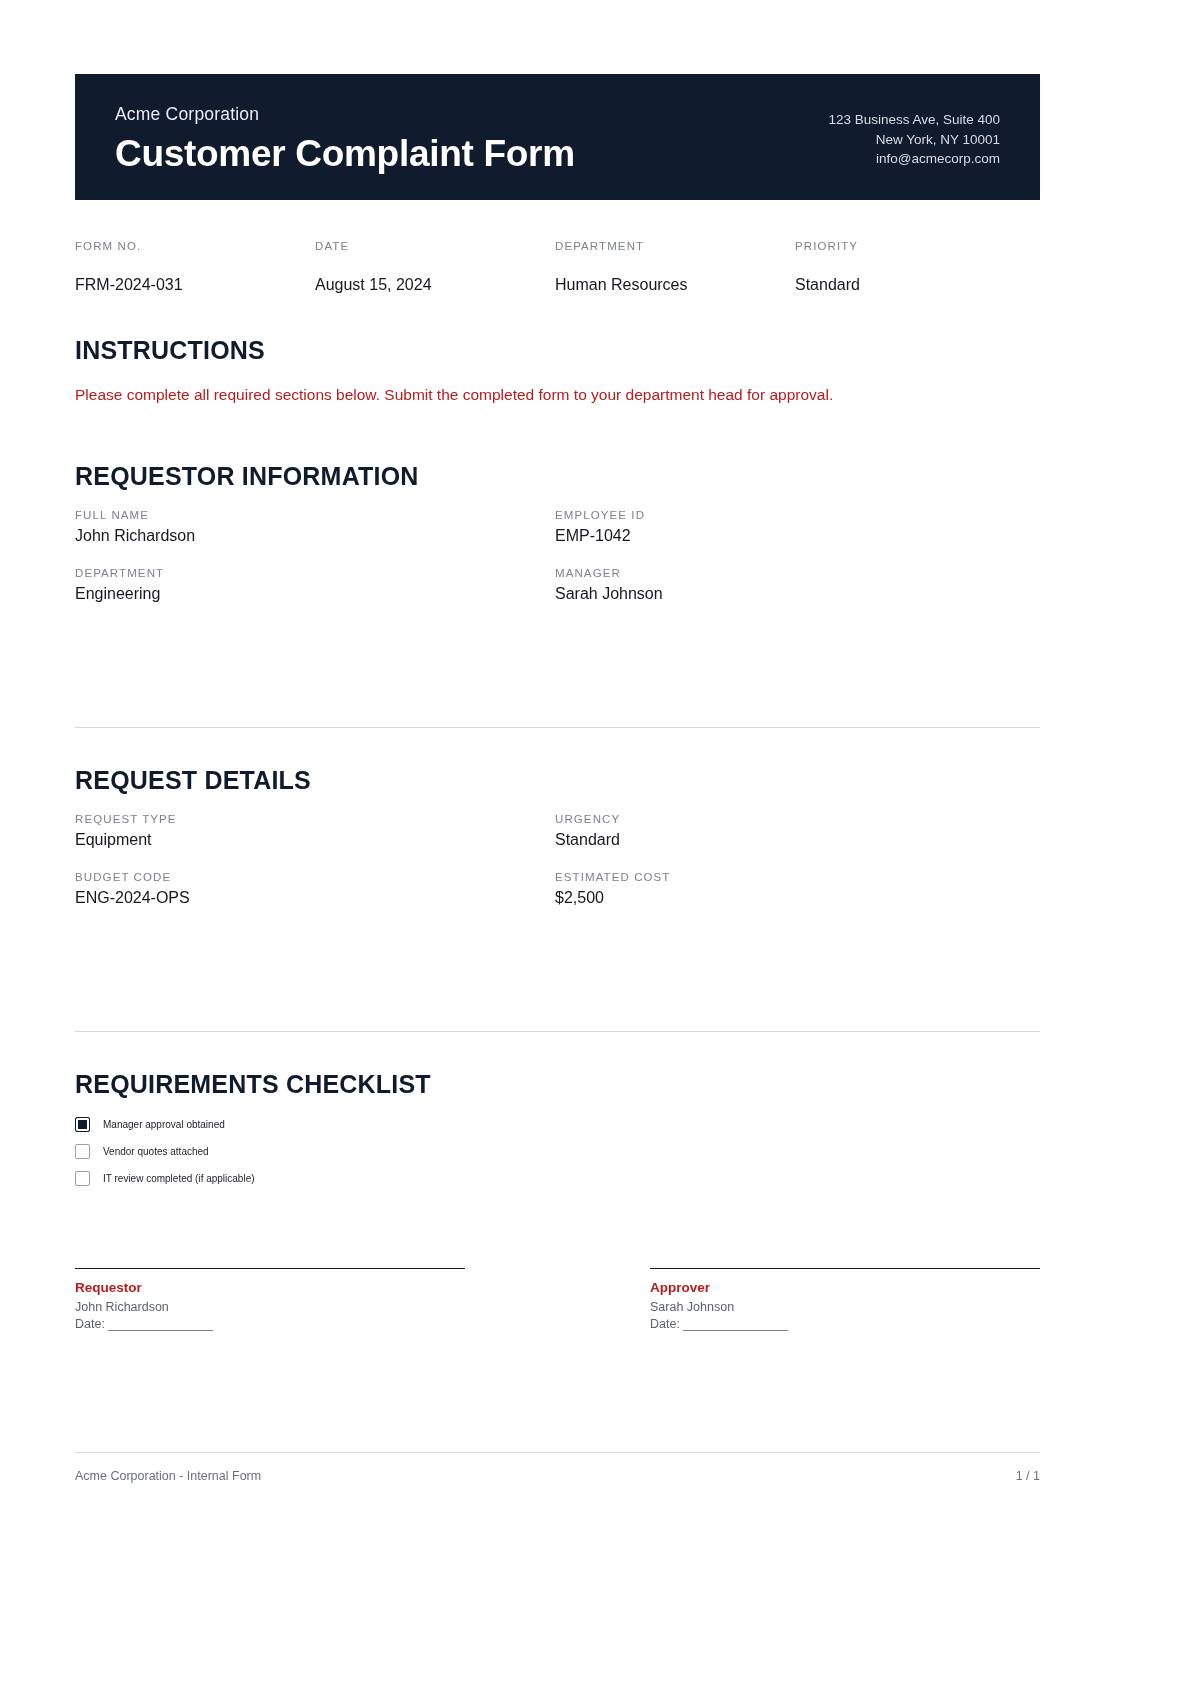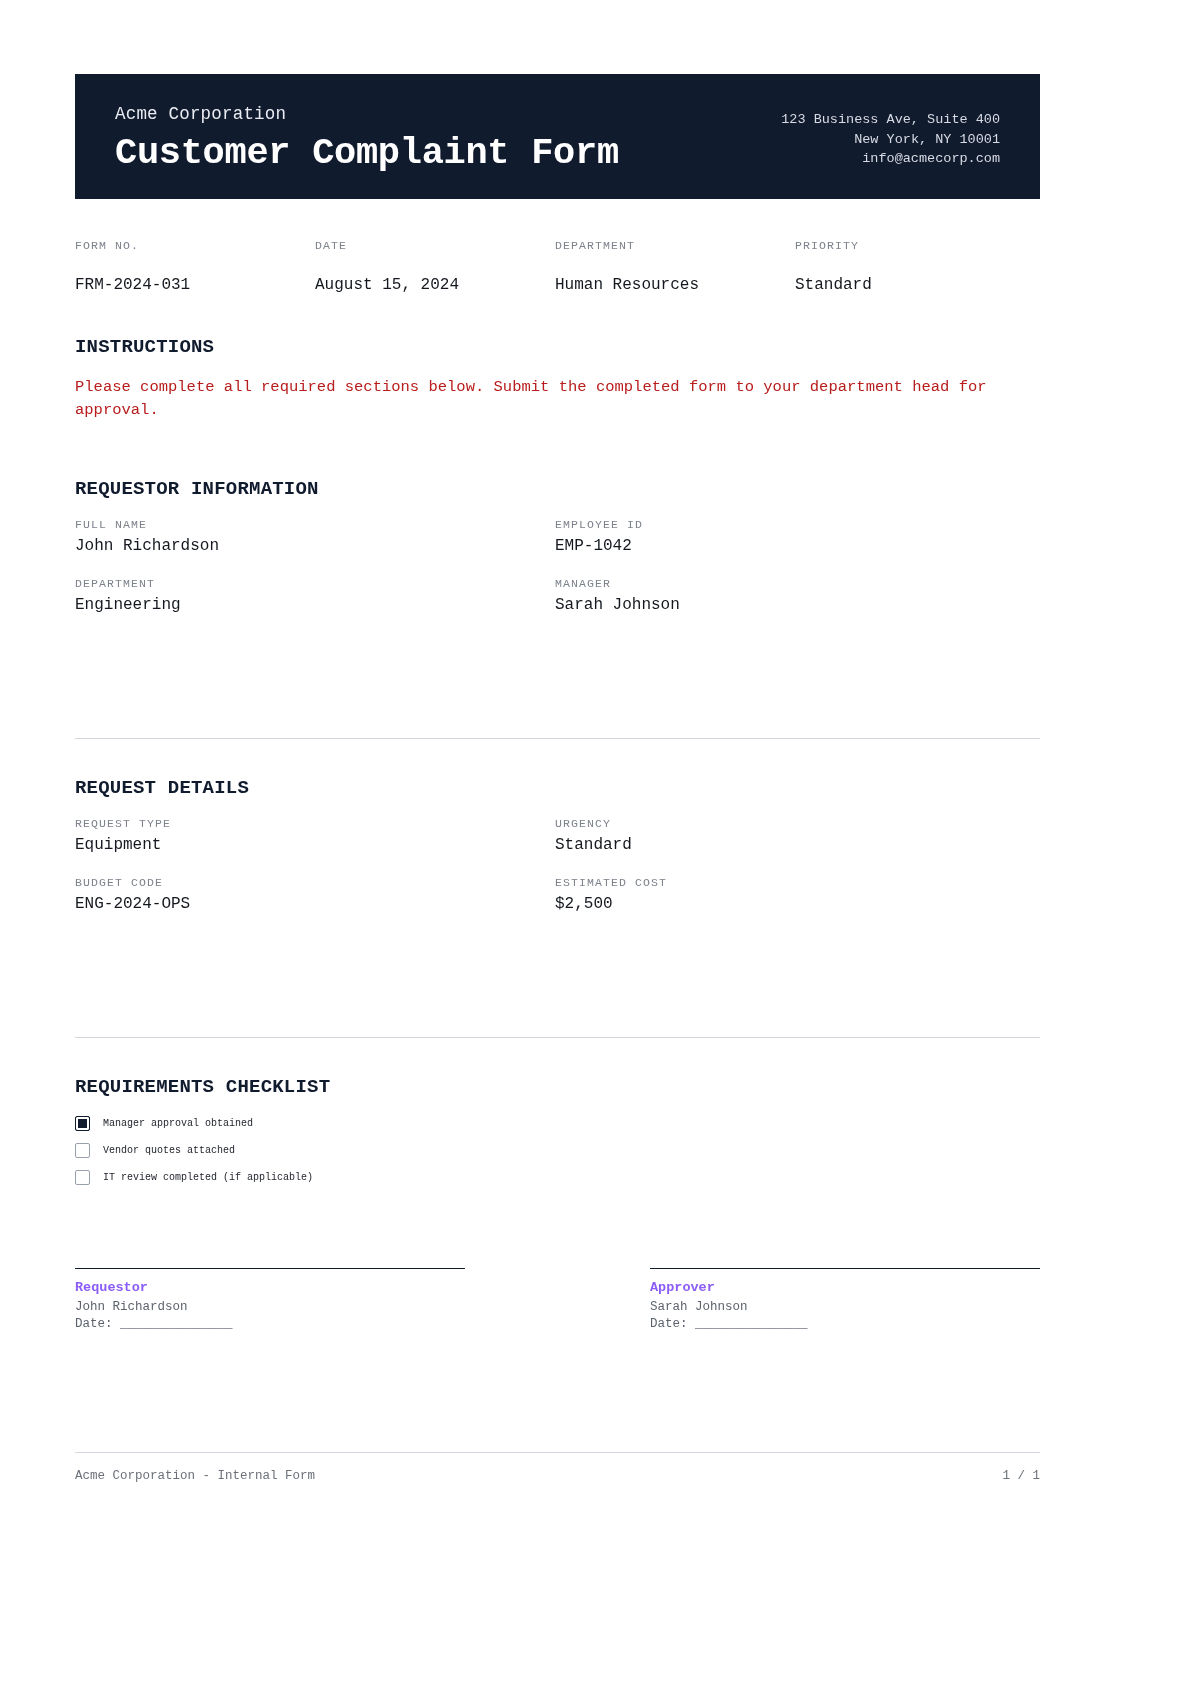--- a/index.html
+++ b/index.html
@@ -14,21 +14,20 @@
     color: #1a1a1a;
     position: relative;
   }
   .page {
     position: relative;
     width: 1190px;
     height: 1683px;
     background: #ffffff;
     box-sizing: border-box;
     padding: 12px;
-    font-family: Liberation Mono, monospace;
   }
   .content {
     position: absolute;
     left: 75px;
     top: 0;
     width: 965px;
   }
 
   
   .header-band {
@@ -82,21 +81,21 @@
     margin-bottom: 9px;
   }
   .meta-value {
     font-size: 16px;
     color: #15191f;
     margin-top: 24px;
   }
 
   
   .section-title {
-    font-size: 19px;
+    font-size: 25px;
     font-weight: bold;
     letter-spacing: 0.2px;
     color: #111b2e;
     margin: 0 0 18px 0;
   }
   .instructions-block {
     margin-top: 42px;
   }
   .instructions-text {
     font-size: 15.5px;
@@ -176,21 +175,21 @@
   .sign-block {
     width: 390px;
   }
   .sign-line {
     border-top: 1.5px solid #111b2e;
     margin-bottom: 11px;
   }
   .sign-role {
     font-size: 13.5px;
     font-weight: bold;
-    color: #8b5cf6;
+    color: #b91c1c;
     margin-bottom: 5px;
   }
   .sign-name {
     font-size: 12.5px;
     color: #5c626c;
     margin-bottom: 3px;
   }
   .sign-date {
     font-size: 12.5px;
     color: #5c626c;

